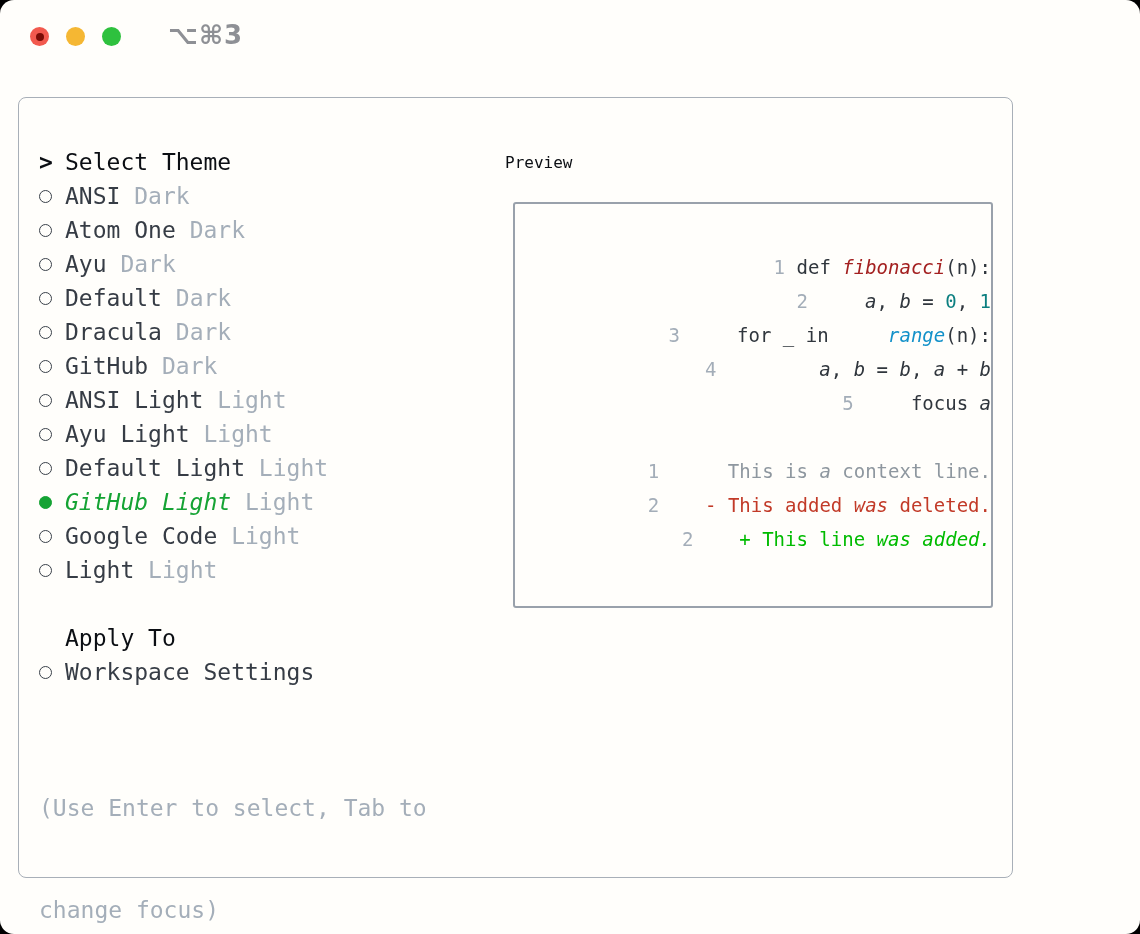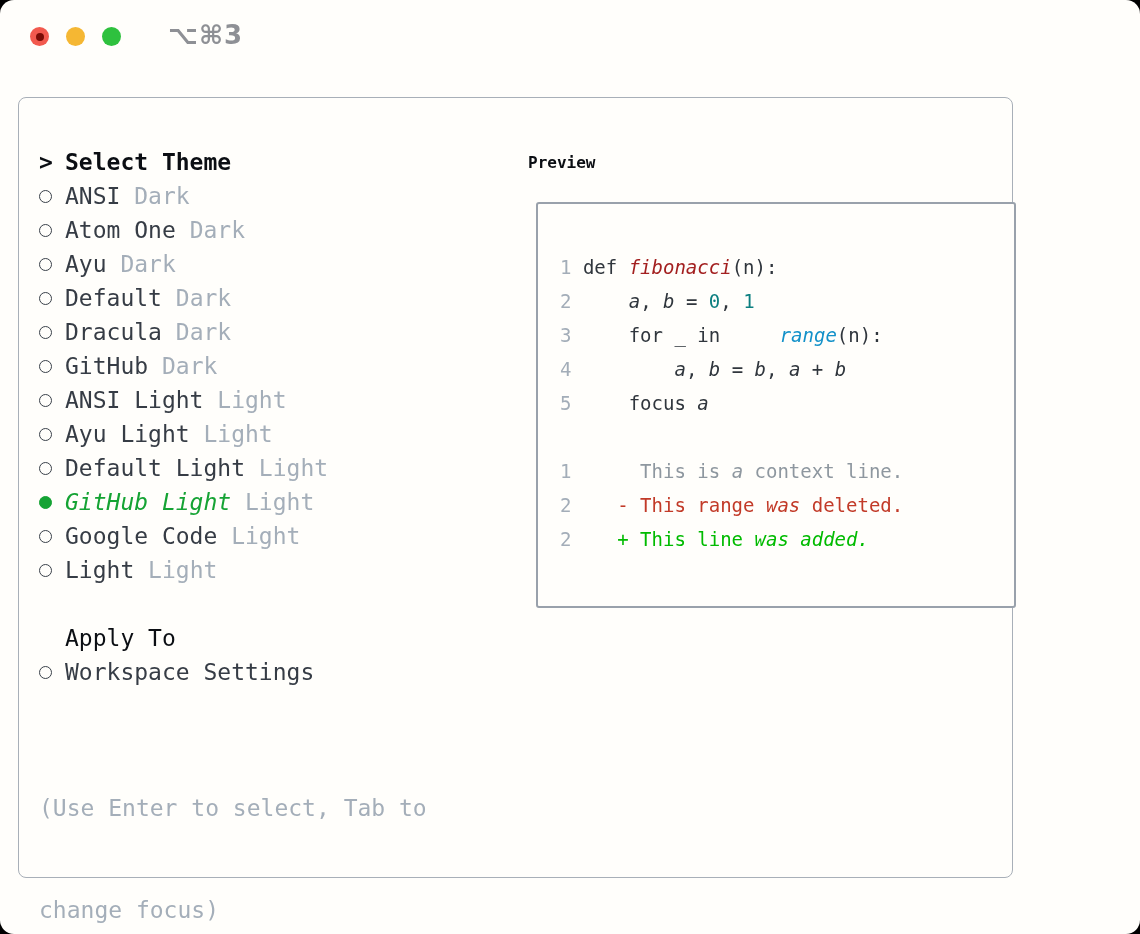--- a/index.html
+++ b/index.html
@@ -54,28 +54,28 @@
   .marker {
     width: 26px; flex: 0 0 26px;
     display: inline-flex; align-items: center;
   }
   .prompt { font-weight: bold; color: var(--heading); }
   .radio {
     width: 13px; height: 13px; box-sizing: border-box;
     border: 1.5px solid #3a414a; border-radius: 50%;
   }
   .radio.sel { border-color: var(--accent-green); background: var(--accent-green); }
-  .h { font-weight: bold; color: var(--heading); }
+  .h { font-weight: normal; color: var(--heading); }
   .apply-title { color: var(--heading); }
   .variant { color: var(--muted); }
   .row.selected .name { color: var(--accent-green); font-style: italic; }
   .spacer { height: 34px; }
   .hint { color: var(--muted); line-height: 34px; font-size: 23px; white-space: pre; }
   
-  .right-col { position: absolute; left: 509px; top: 47px; }
+  .right-col { position: absolute; left: 486px; top: 47px; text-align: right; }
   .preview-box {
     box-sizing: border-box;
     margin-top: 23px; margin-left: 8px;
     width: 480px; height: 406px;
     border: 2px solid #99a1ab;
     border-radius: 3px;
     padding: 46px 0 0 22px;
     overflow: hidden;
     background: #fffefb;
   }
@@ -155,20 +155,20 @@
           <span class="h">Preview</span>
         </div>
         <div class="preview-box" id="preview-box">
             <div class="pl"><span class="ln">1</span> <span class="tk-plain">def </span><span class="tk-fn">fibonacci</span><span class="tk-plain">(n):</span></div>
             <div class="pl"><span class="ln">2</span> <span class="tk-plain">    </span><span class="tk-var">a</span><span class="tk-plain">, </span><span class="tk-var">b</span><span class="tk-plain"> = </span><span class="tk-num">0</span><span class="tk-plain">, </span><span class="tk-num">1</span></div>
             <div class="pl"><span class="ln">3</span> <span class="tk-plain">    for _ in </span><span class="tk-call">range</span><span class="tk-plain">(n):</span></div>
             <div class="pl"><span class="ln">4</span> <span class="tk-plain">        </span><span class="tk-var">a</span><span class="tk-plain">, </span><span class="tk-var">b</span><span class="tk-plain"> = </span><span class="tk-var">b</span><span class="tk-plain">, </span><span class="tk-var">a</span><span class="tk-plain"> + </span><span class="tk-var">b</span></div>
             <div class="pl"><span class="ln">5</span> <span class="tk-plain">    focus </span><span class="tk-var">a</span></div>
             <div class="pl"></div>
             <div class="pl"><span class="ln">1</span> <span class="tk-ctx">     This is </span><span class="tk-ctx-i">a</span><span class="tk-ctx"> context line.</span></div>
-            <div class="pl"><span class="ln">2</span> <span class="tk-del">   - This range </span><span class="tk-del-i">was</span><span class="tk-del"> deleted.</span></div>
+            <div class="pl"><span class="ln">2</span> <span class="tk-del">   - This added </span><span class="tk-del-i">was</span><span class="tk-del"> deleted.</span></div>
             <div class="pl"><span class="ln">2</span> <span class="tk-add">   + This line </span><span class="tk-add-i">was</span><span class="tk-add"> </span><span class="tk-add-i">added.</span></div>
           </div>
       </div>
 
     </div>
   </div>
 </div>
 
 </body></html>

